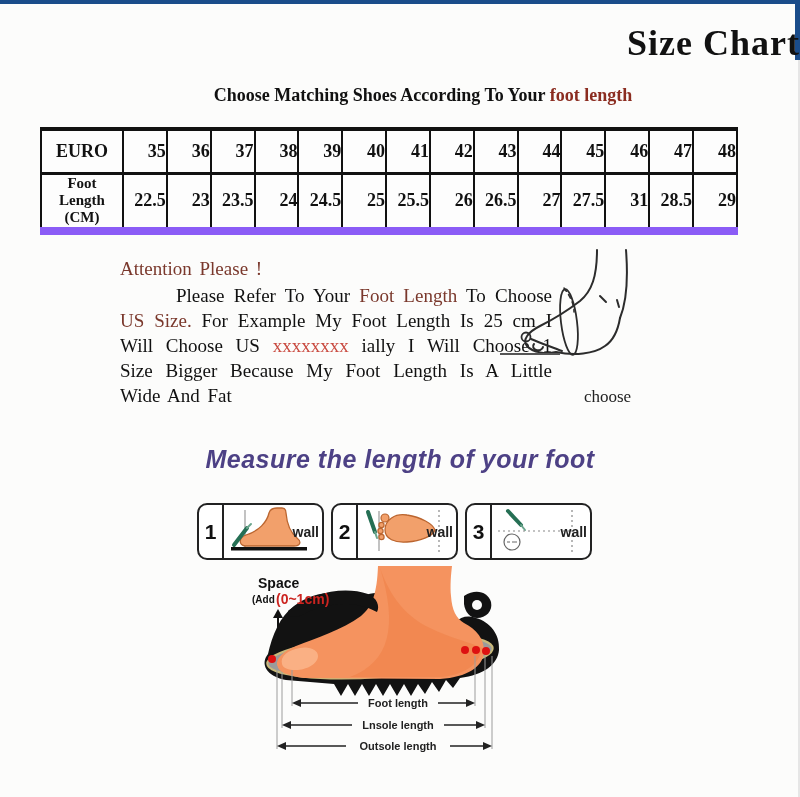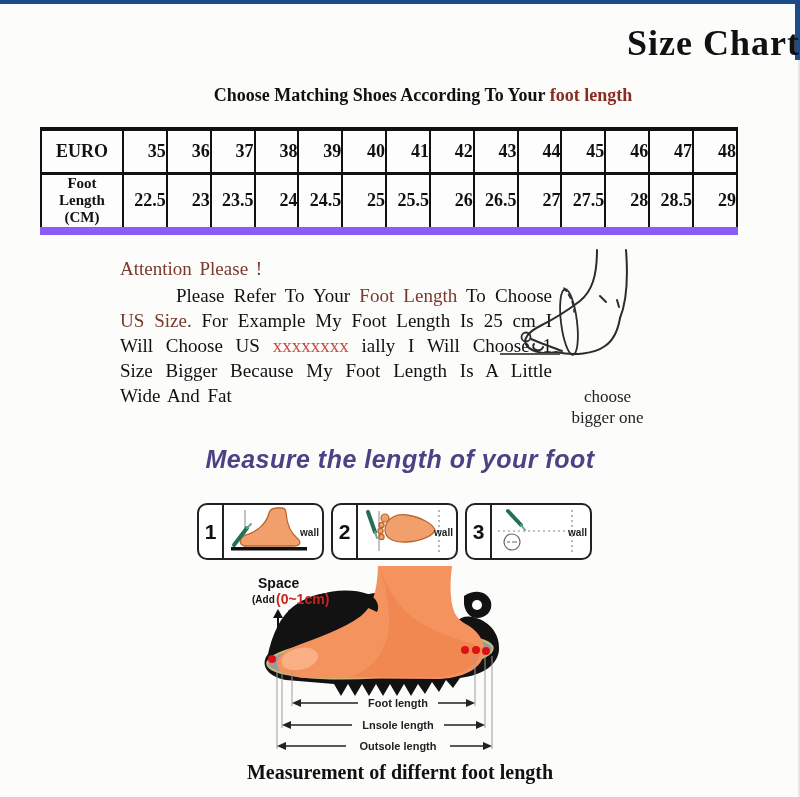--- a/index.html
+++ b/index.html
@@ -70,21 +70,21 @@
   }
   .step-num {
     width:25px; display:flex; align-items:center; justify-content:center;
     font-family:"Liberation Sans", sans-serif; font-weight:bold; font-size:21px;
     border-right:2px solid #222; color:#111;
   }
   .step-art { flex:1; position:relative; }
   .step-art svg { position:absolute; top:0; left:0; }
   .wall-label {
     position:absolute; right:3px; top:50%; transform:translateY(-50%);
-    font-family:"Liberation Sans", sans-serif; font-weight:bold; font-size:10px; color:#222;
+    font-family:"Liberation Sans", sans-serif; font-weight:bold; font-size:14px; color:#222;
   }
 
   .big-diagram { position:absolute; top:566px; left:230px; }
   .dim-text { font-family:"Liberation Sans", sans-serif; font-weight:bold; font-size:11px; fill:#222; }
   .space-text { font-family:"Liberation Sans", sans-serif; font-weight:bold; fill:#111; }
   .space-red { font-family:"Liberation Sans", sans-serif; font-weight:bold; fill:#cc2420; }
 
   .bottom-caption {
     position:absolute; top:761px; left:0; width:100%;
     text-align:center; font-size:20px; font-weight:bold;
@@ -130,21 +130,21 @@
       <td>23</td>
       <td>23.5</td>
       <td>24</td>
       <td>24.5</td>
       <td>25</td>
       <td>25.5</td>
       <td>26</td>
       <td>26.5</td>
       <td>27</td>
       <td>27.5</td>
-      <td>28</td>
+      <td>31</td>
       <td>28.5</td>
       <td>29</td>
     </tr>
   </tbody>
     </table>
 
   <div class="attention">
     <div class="attn-heading">Attention Please !</div>
     <p><span>Please Refer To Your </span><span class="maroon">Foot Length</span><span> To Choose </span><span class="maroon">US Size.</span><span> For Example My Foot Length Is 25 cm I Will Choose US </span><span class="redx">xxxxxxxx</span><span> ially I Will Choose 1 Size Bigger Because My Foot Length Is A Little Wide And Fat</span></p>
   </div>
@@ -159,21 +159,20 @@
       <ellipse cx="57" cy="76" rx="8" ry="33" transform="rotate(-7 57 76)" stroke-width="1.8"></ellipse>
       <path d="M52,42 C58,50 62,58 62,66" stroke-dasharray="4,4" stroke-width="1.5"></path>
       <path d="M50,105 C40,101 28,97 19,93"></path>
       <circle cx="14" cy="91" r="4.5" stroke-width="1.8"></circle>
     </g>
   </svg>
   <div class="wide-line"></div>
 
   <div class="choose-caption">
     <div>choose</div>
-    <div>bigger one</div>
   </div>
 
   <div class="measure-heading">Measure the length of your foot</div>
 
   <div class="steps-row">
 
     <div class="step-box">
       <div class="step-num">1</div>
       <div class="step-art">
         <svg width="96" height="52" viewBox="0 0 96 52">
@@ -281,15 +280,14 @@
       <polygon points="52,159 61,155 61,163"></polygon>
         <polygon points="255,159 246,155 246,163"></polygon>
       <polygon points="47,180 56,176 56,184"></polygon>
         <polygon points="262,180 253,176 253,184"></polygon>
     </g>
     <text class="dim-text" x="168" y="141" text-anchor="middle">Foot length</text>
     <text class="dim-text" x="168" y="163" text-anchor="middle">Lnsole length</text>
     <text class="dim-text" x="168" y="184" text-anchor="middle">Outsole length</text>
   </svg>
 
-  <div class="bottom-caption">Measurement of differnt foot length</div>
 
 </div>
 
 </body></html>

